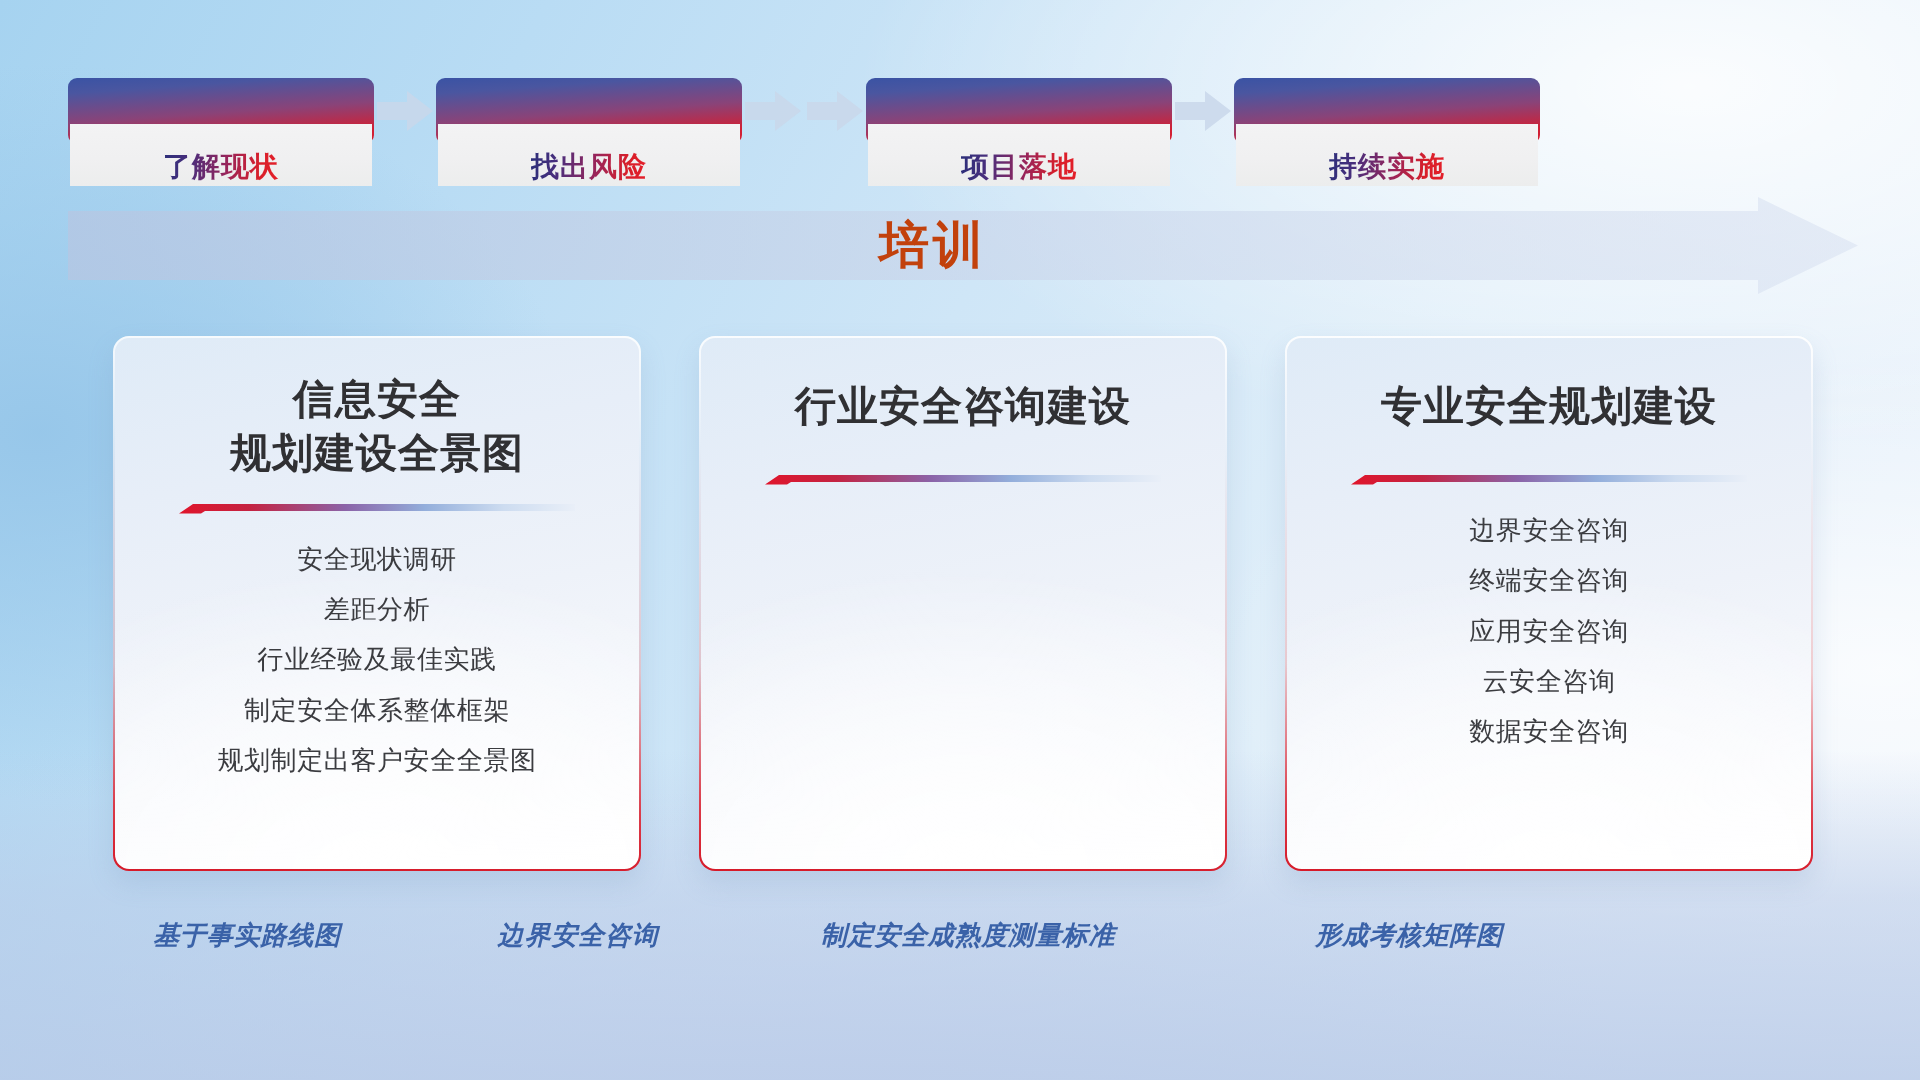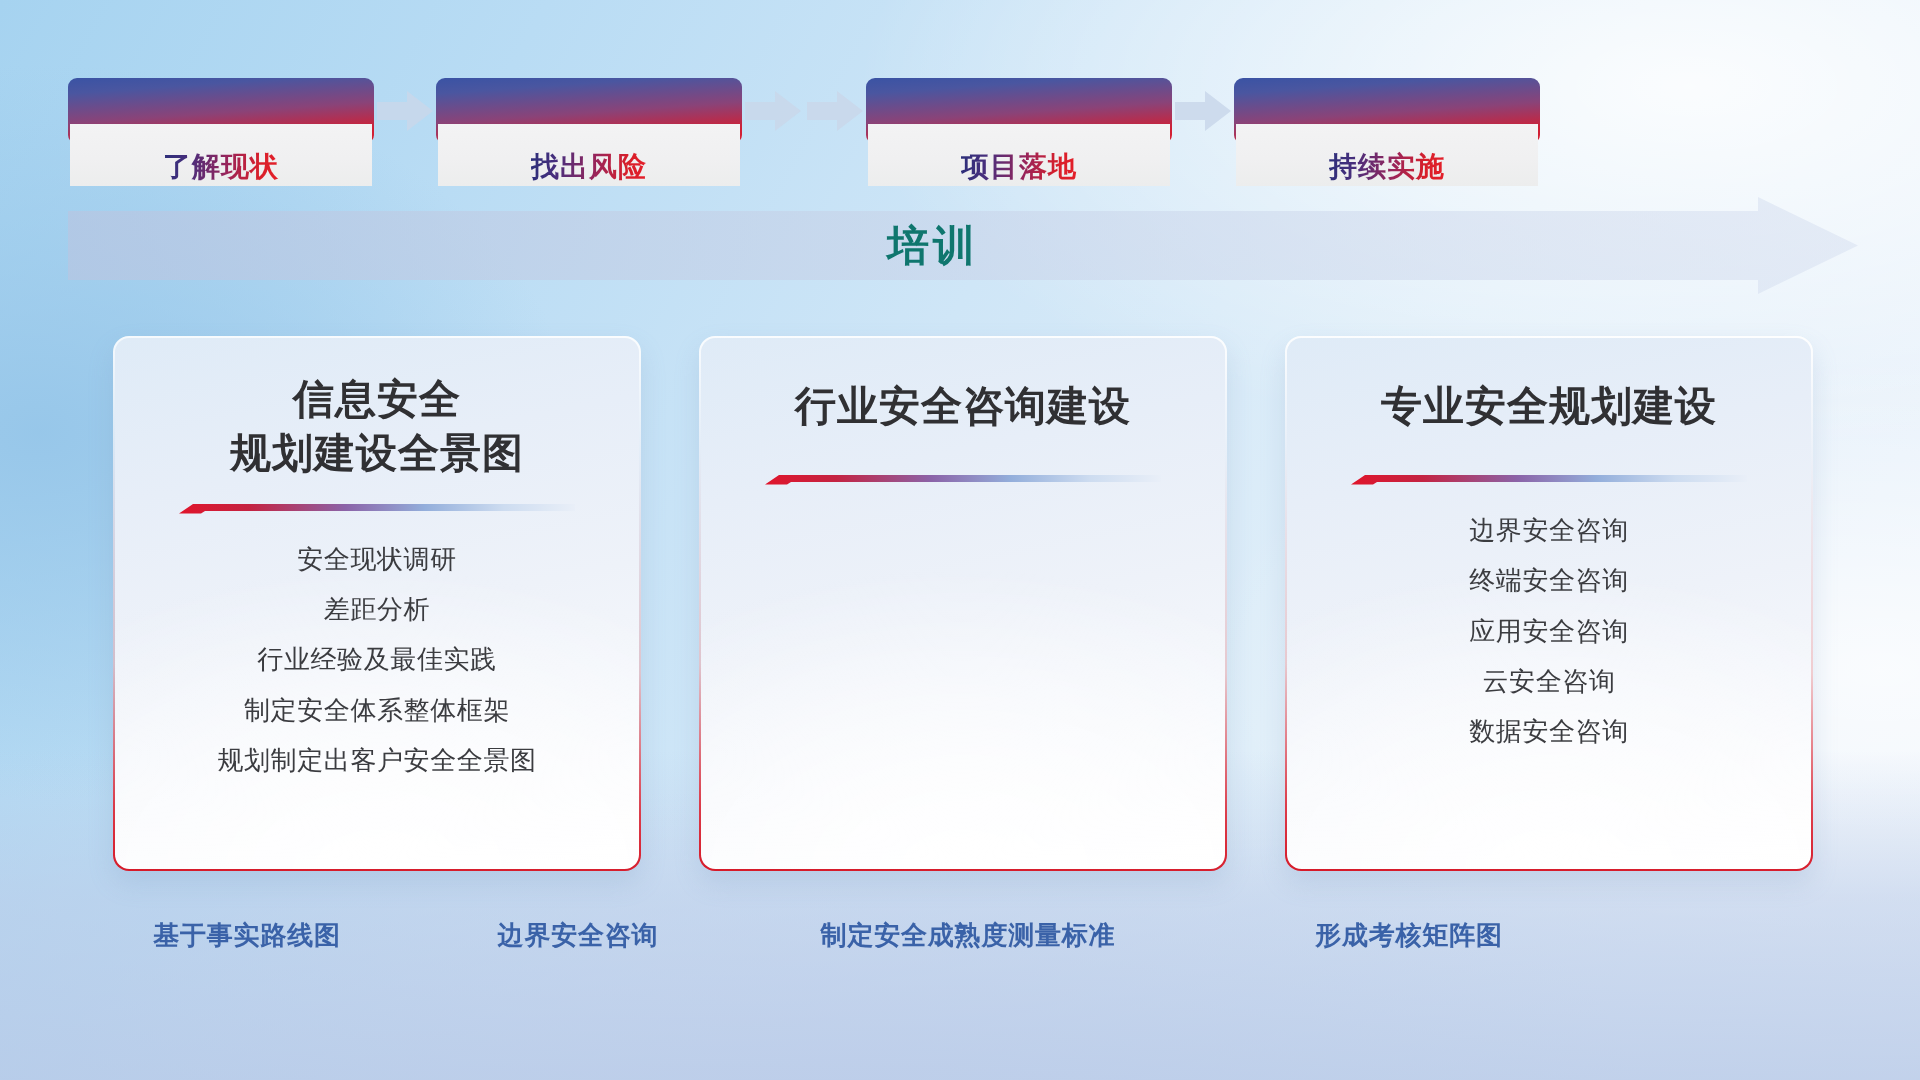--- a/index.html
+++ b/index.html
@@ -100,23 +100,23 @@
     height: 100%;
   }
   #training-title {
     position: absolute;
     inset: 0;
     display: flex;
     align-items: center;
     justify-content: center;
     padding-right: 60px;
     box-sizing: border-box;
-    font-size: 42px;
+    font-size: 50px;
     font-weight: 700;
-    color: #0f766e;
+    color: #c2410c;
     letter-spacing: 4px;
   }
 
   
   #cards-row {
     position: absolute;
     left: 113px;
     top: 336px;
     width: 1700px;
     height: 531px;
@@ -194,20 +194,21 @@
   .panel.one-line .panel-title { margin-top: 41px; }
   .panel.one-line .panel-rule { margin-top: 41px; }
 
   
   #footnotes {
     position: absolute;
     left: 0;
     top: 918px;
     width: 1920px;
     height: 44px;
+    font-style: italic;
   }
   .footnote {
     position: absolute;
     font-size: 26px;
     font-weight: 700;
     color: #3a62a8;
     letter-spacing: 0.8px;
     white-space: nowrap;
     transform: translateX(-50%);
   }

